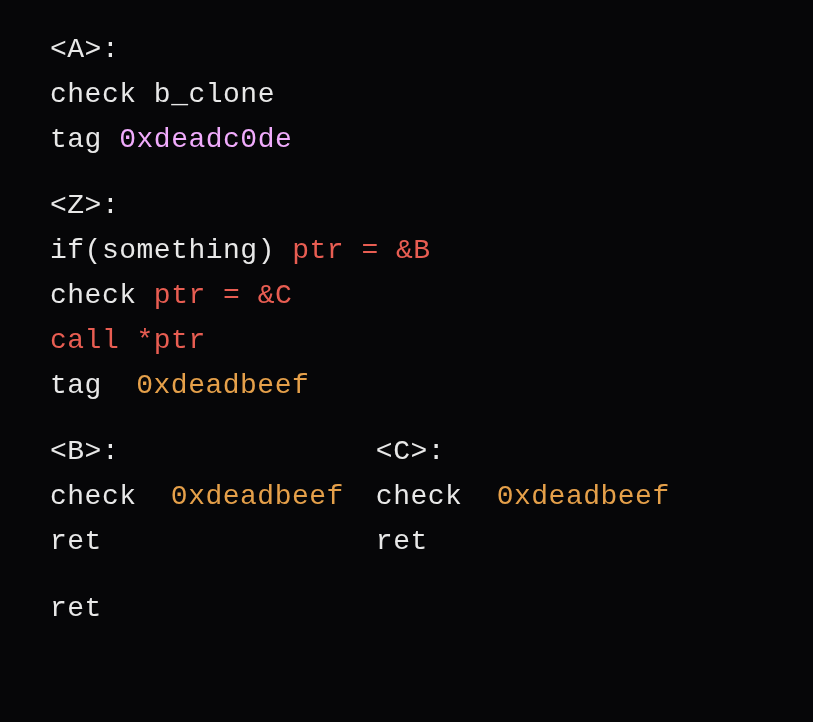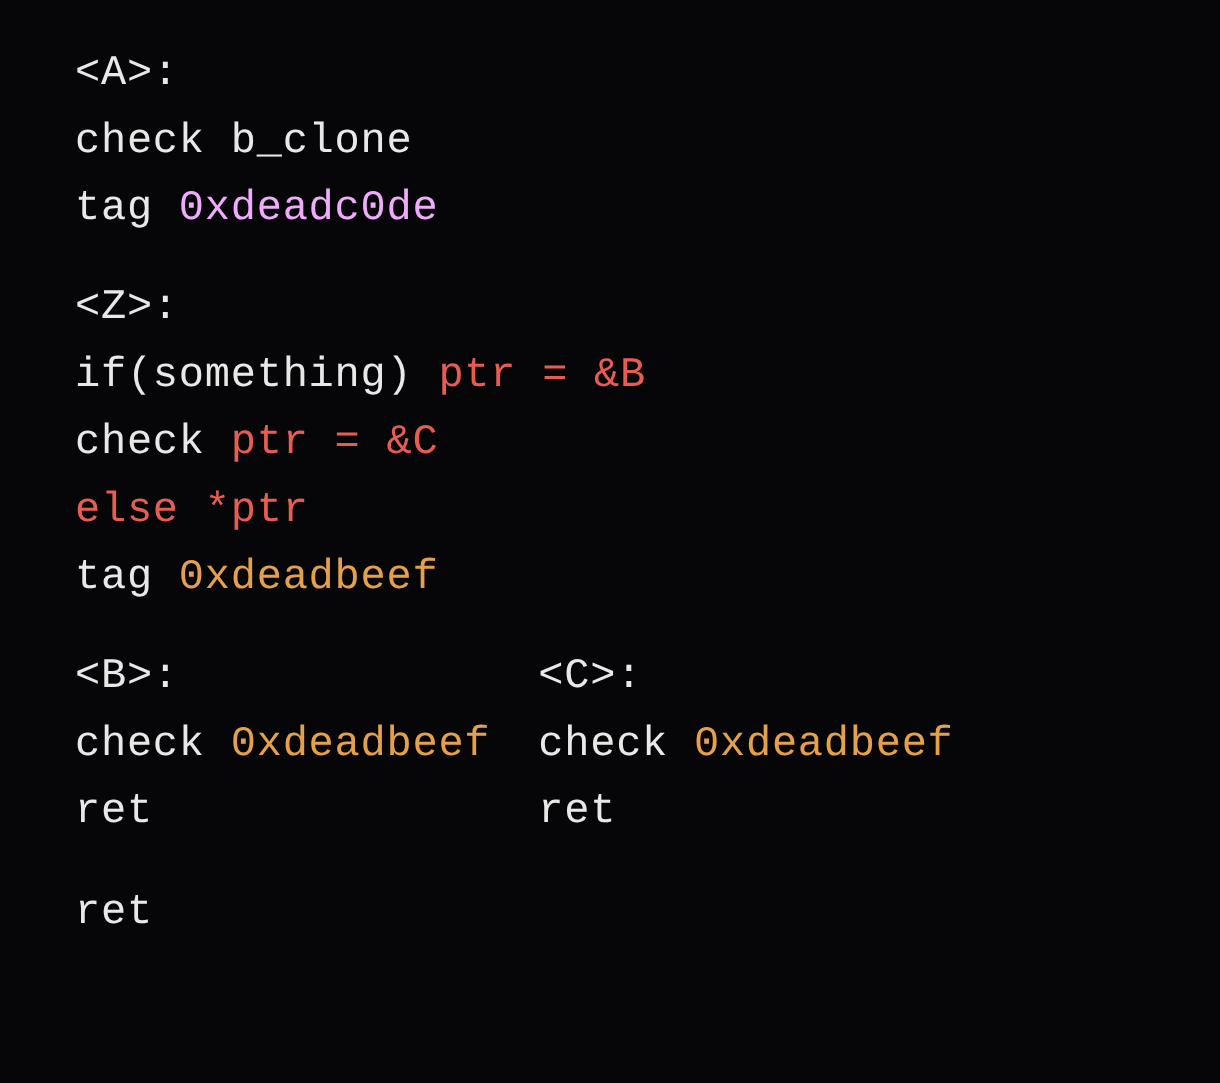--- a/index.html
+++ b/index.html
@@ -14,21 +14,21 @@
       padding: 28px 0 0 50px;
       overflow: hidden;
       letter-spacing: 0.5px;
     }
     .block { margin-bottom: 22px; }
     .row { display: flex; gap: 32px; }
     .col { display: flex; flex-direction: column; }
     .c-white { color: #e8e8e8; }
     .c-purple { color: #f0abfc; }
     .c-red   { color: #e85d52; }
-    .c-orange{ color: #e5a04a; }
+    .c-orange{ color: #e5a04a; margin-left: 17px; }
     span { white-space: pre; }
   </style>
 </head>
 <body>
 
 <div class="block">
   <div><span class="c-white">&lt;A&gt;:</span></div>
   <div>
     <span class="c-white">check </span><span class="c-white">b_clone</span>
   </div>
@@ -39,21 +39,21 @@
 
 <div class="block">
   <div><span class="c-white">&lt;Z&gt;:</span></div>
   <div>
     <span class="c-white">if(something) </span><span class="c-red">ptr = &amp;B</span>
   </div>
   <div>
     <span class="c-white">check </span><span class="c-red">ptr = &amp;C</span>
   </div>
   <div>
-    <span class="c-red">else *ptr</span>
+    <span class="c-red">call *ptr</span>
   </div>
   <div>
     <span class="c-white">tag </span><span class="c-orange">0xdeadbeef</span>
   </div>
 </div>
 
 <div class="row block">
   <div class="col">
     <div><span class="c-white">&lt;B&gt;:</span></div>
     <div>

